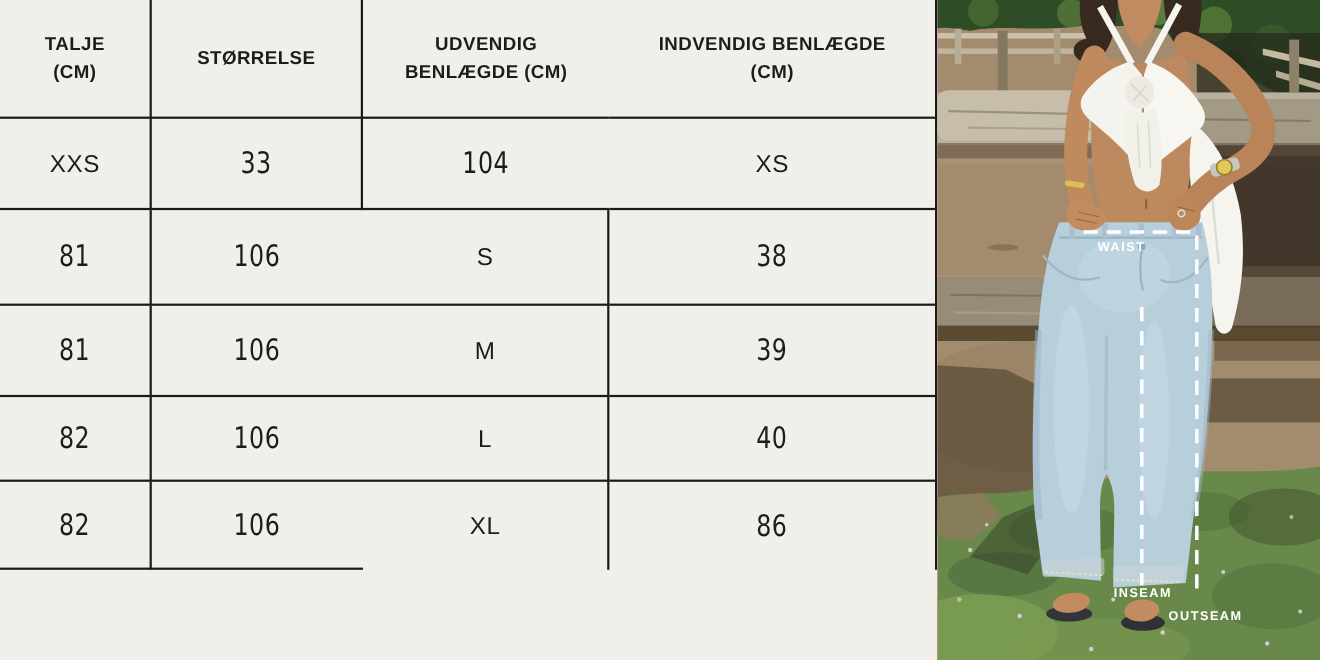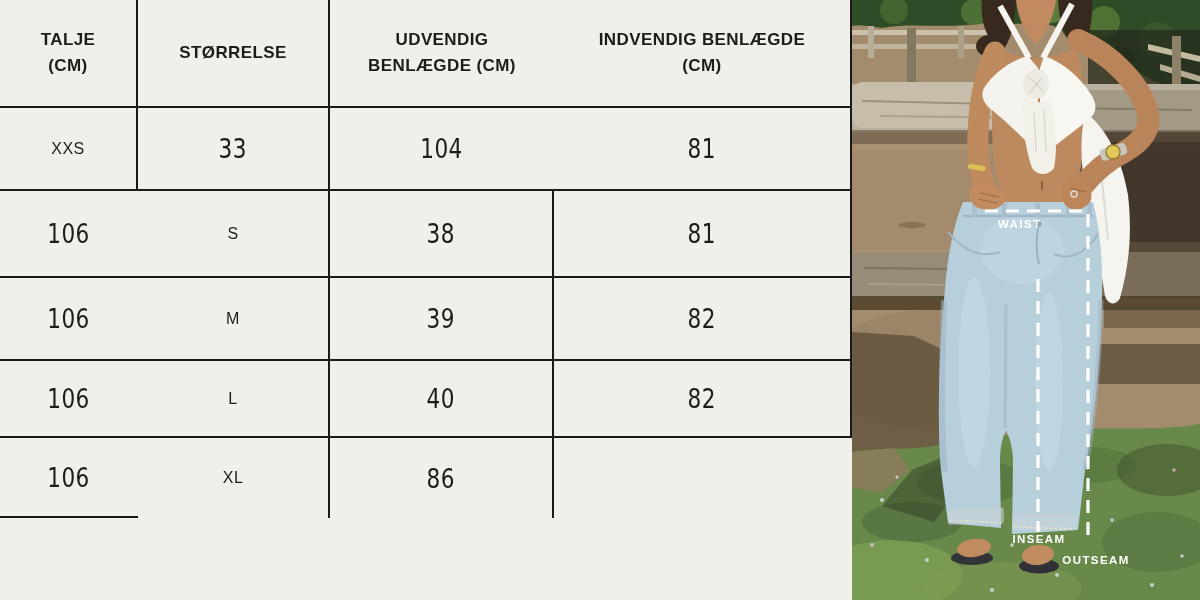--- a/index.html
+++ b/index.html
@@ -22,21 +22,21 @@
   .cell{
     display:flex;align-items:center;justify-content:center;
     text-align:center;
   }
   .br{border-right:2px solid #1a1a18;}
   .bb{border-bottom:2px solid #1a1a18;}
   .hdr{
     font-weight:700;font-size:17px;letter-spacing:.4px;
     line-height:1.55;padding:0 26px;
   }
-  .size{font-size:16px;letter-spacing:.5px;font-weight:400;}
+  .size{font-size:22px;letter-spacing:.5px;font-weight:400;}
   .num{
     display:inline-block;transform:scaleX(.8);
     font-size:27px;font-weight:400;letter-spacing:.5px;
     font-family:"DejaVu Sans", sans-serif;
   }
 
   
   .photo-panel{
     position:relative;width:348px;height:600px;flex:0 0 348px;
     overflow:hidden;background:#f9a8d4;
@@ -62,20 +62,23 @@
     <div class="cell br bb">
         <span class="size">XXS</span>
       </div>
     <div class="cell br bb">
         <span class="num">33</span>
       </div>
     <div class="cell bb">
         <span class="num">104</span>
       </div>
 
+    <div class="cell br bb">
+        <span class="size">XS</span>
+      </div>
     <div class="cell br bb">
         <span class="num">81</span>
       </div>
     <div class="cell bb">
         <span class="num">106</span>
       </div>
 
     <div class="cell br bb">
         <span class="size">S</span>
       </div>

